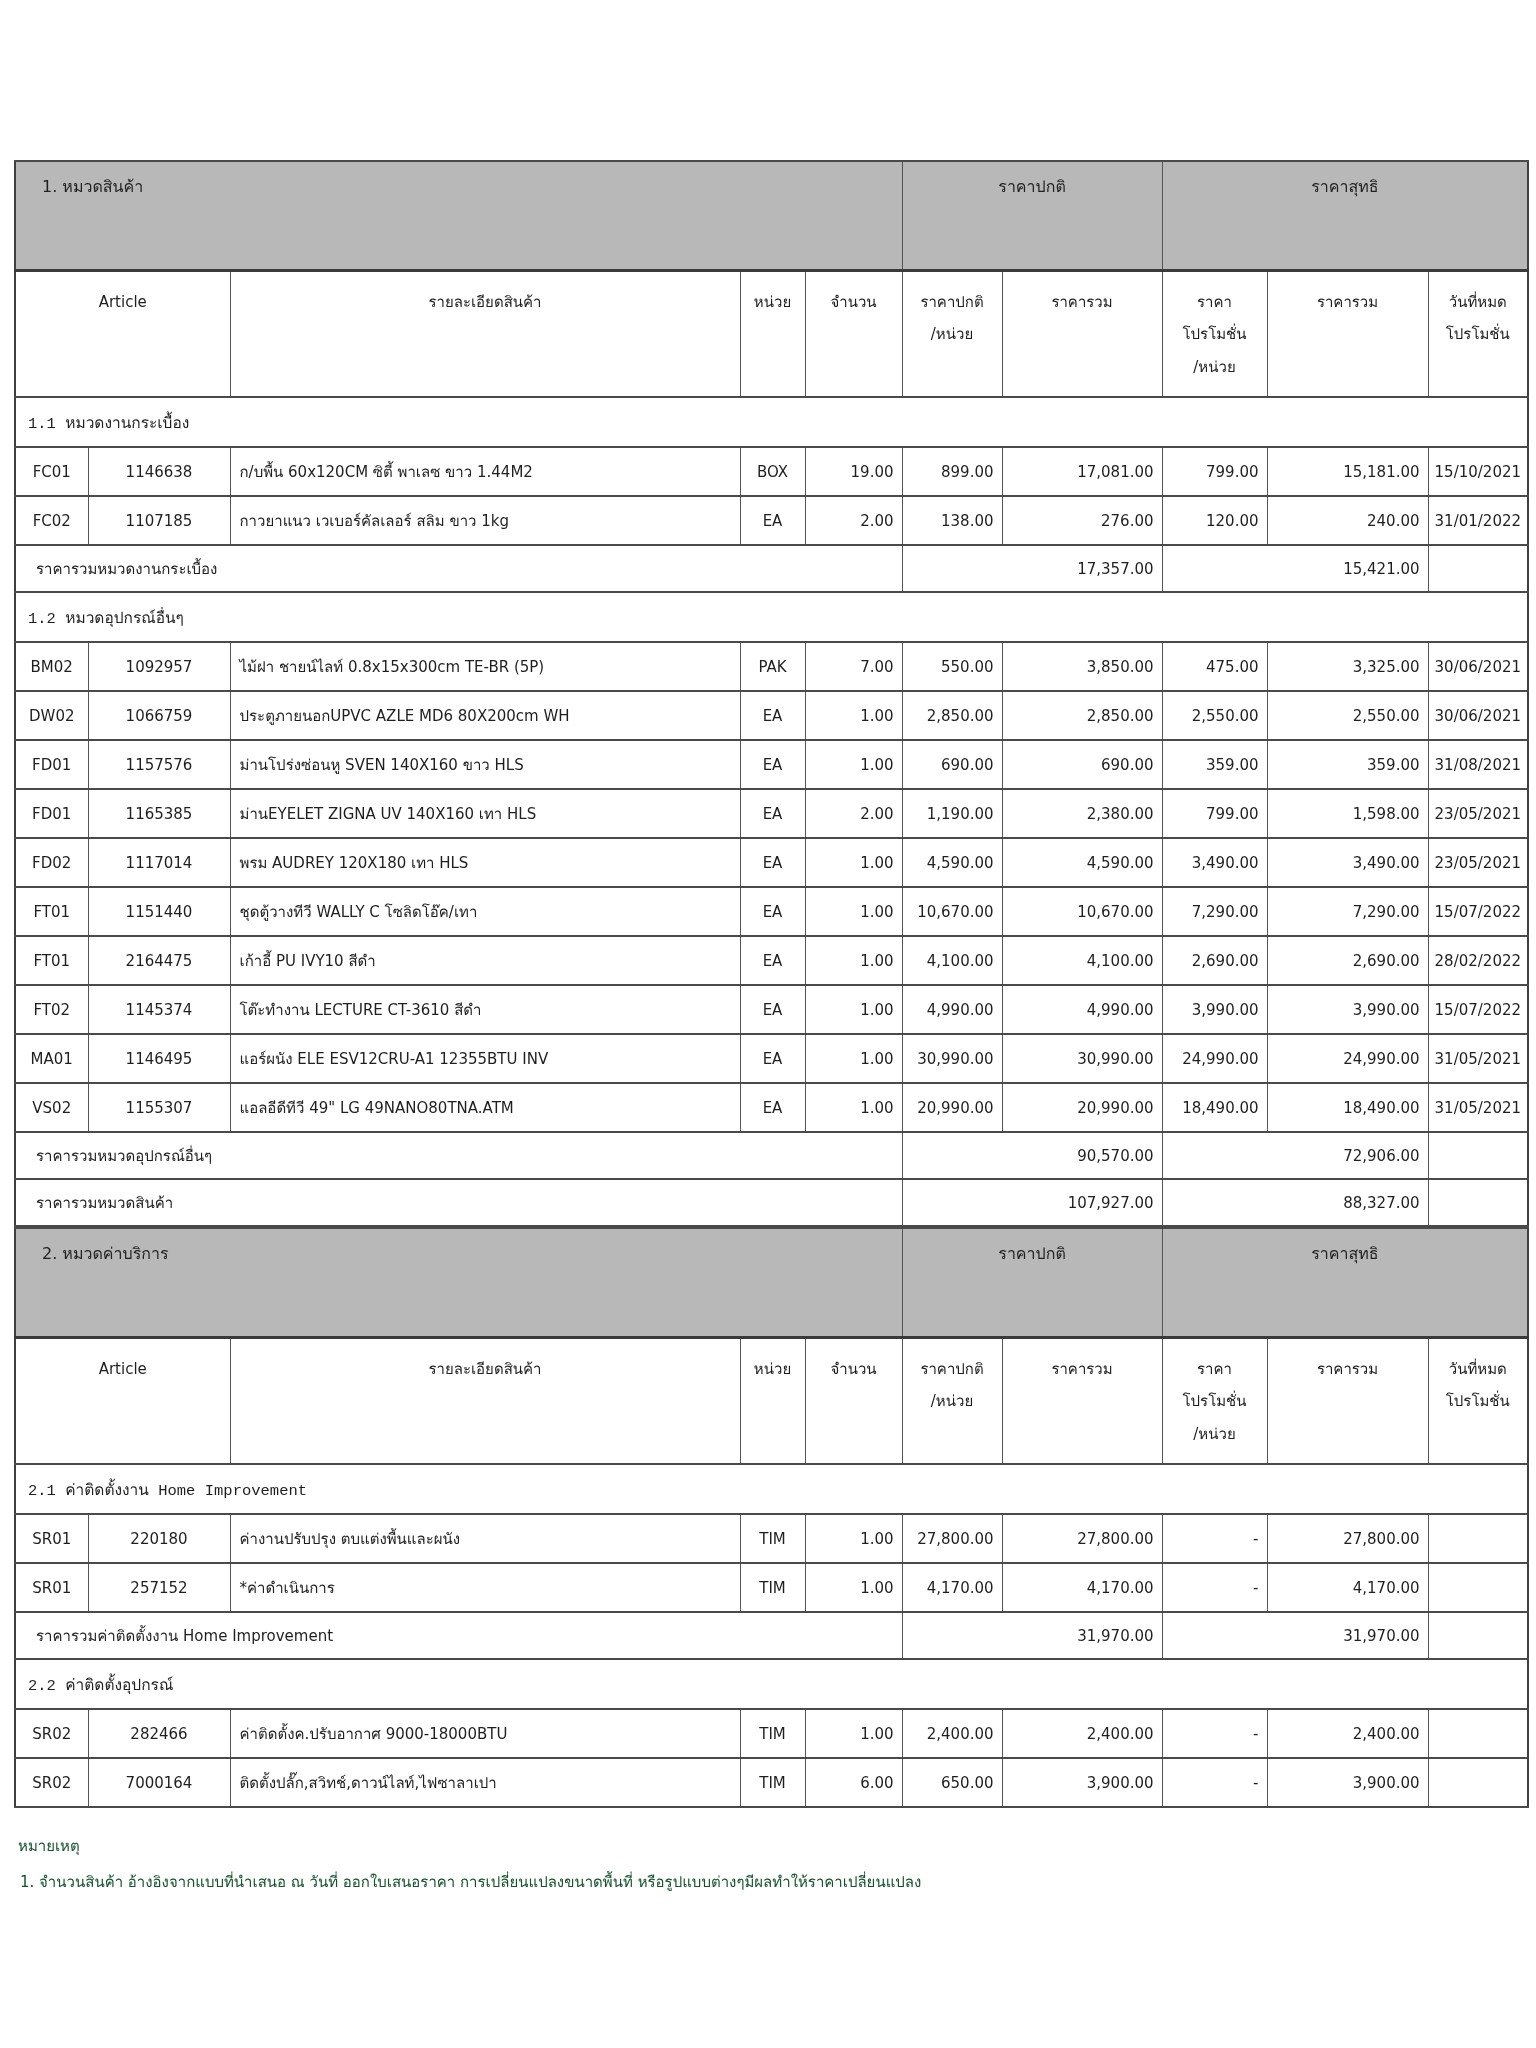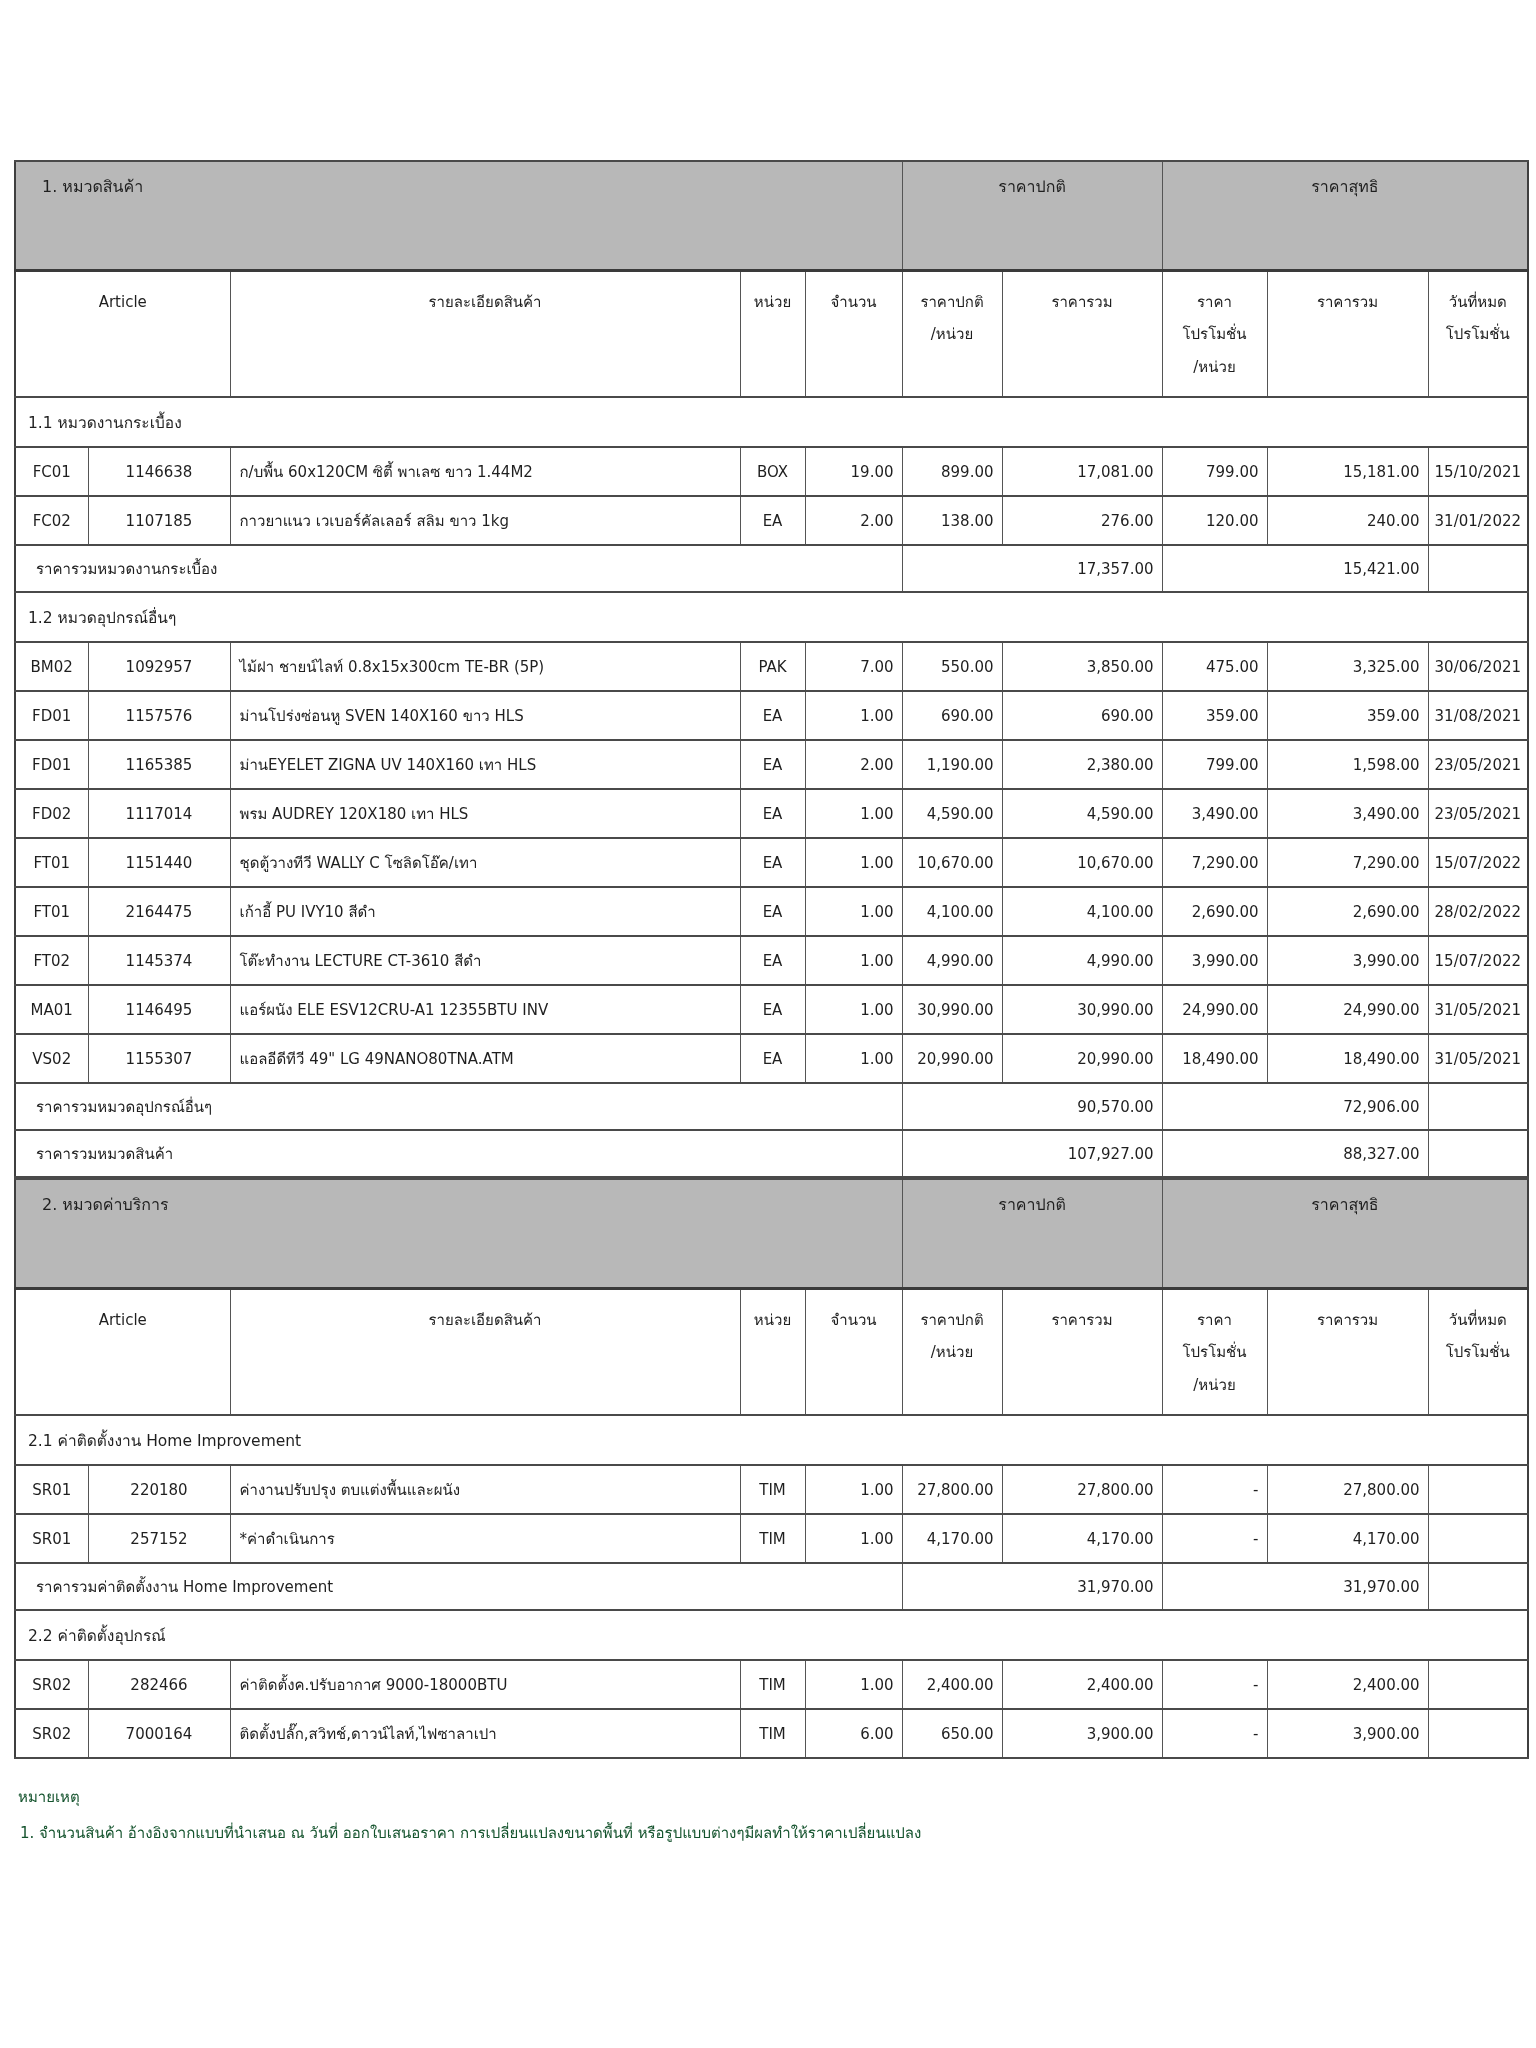--- a/index.html
+++ b/index.html
@@ -18,21 +18,21 @@
   
   tr.r-band td{
     height:95px;background:#b8b8b8;vertical-align:top;padding-top:12px;
     font-size:16px;border-bottom:3px solid #3a3a3a;
   }
   tr.r-band td.band-label{text-align:left;padding-left:26px;}
   tr.r-band td.band-group{text-align:center;}
   
   tr.r-head th{height:110px;vertical-align:top;padding-top:14px;text-align:center;line-height:2.15;}
   
-  tr.r-sec td{height:48px;text-align:left;padding-left:12px;font-size:15.5px;}
+  tr.r-sec td{height:48px;text-align:left;padding-left:12px;font-size:15.5px;font-family:Liberation Mono, monospace;}
   
   tr.r-item td{height:47px;}
   
   tr.r-sub td{height:45px;}
   tr.r-sub td.sub-label{text-align:left;padding-left:20px;}
   .c{text-align:center;}
   .l{text-align:left;padding-left:9px !important;}
   .r{text-align:right;padding-right:8px !important;}
   
   .notes{margin:26px 0 0 18px;color:#14532d;font-size:15px;}
@@ -126,20 +126,32 @@
             <td class="l">ไม้ฝา ชายน์ไลท์ 0.8x15x300cm TE-BR (5P)</td>
             <td class="c">PAK</td>
             <td class="r">7.00</td>
             <td class="r">550.00</td>
             <td class="r">3,850.00</td>
             <td class="r">475.00</td>
             <td class="r">3,325.00</td>
             <td class="c">30/06/2021</td>
           </tr>
           <tr class="r-item">
+            <td class="c">DW02</td>
+            <td class="c">1066759</td>
+            <td class="l">ประตูภายนอกUPVC AZLE MD6 80X200cm WH</td>
+            <td class="c">EA</td>
+            <td class="r">1.00</td>
+            <td class="r">2,850.00</td>
+            <td class="r">2,850.00</td>
+            <td class="r">2,550.00</td>
+            <td class="r">2,550.00</td>
+            <td class="c">30/06/2021</td>
+          </tr>
+          <tr class="r-item">
             <td class="c">FD01</td>
             <td class="c">1157576</td>
             <td class="l">ม่านโปร่งซ่อนหู SVEN 140X160 ขาว HLS</td>
             <td class="c">EA</td>
             <td class="r">1.00</td>
             <td class="r">690.00</td>
             <td class="r">690.00</td>
             <td class="r">359.00</td>
             <td class="r">359.00</td>
             <td class="c">31/08/2021</td>

